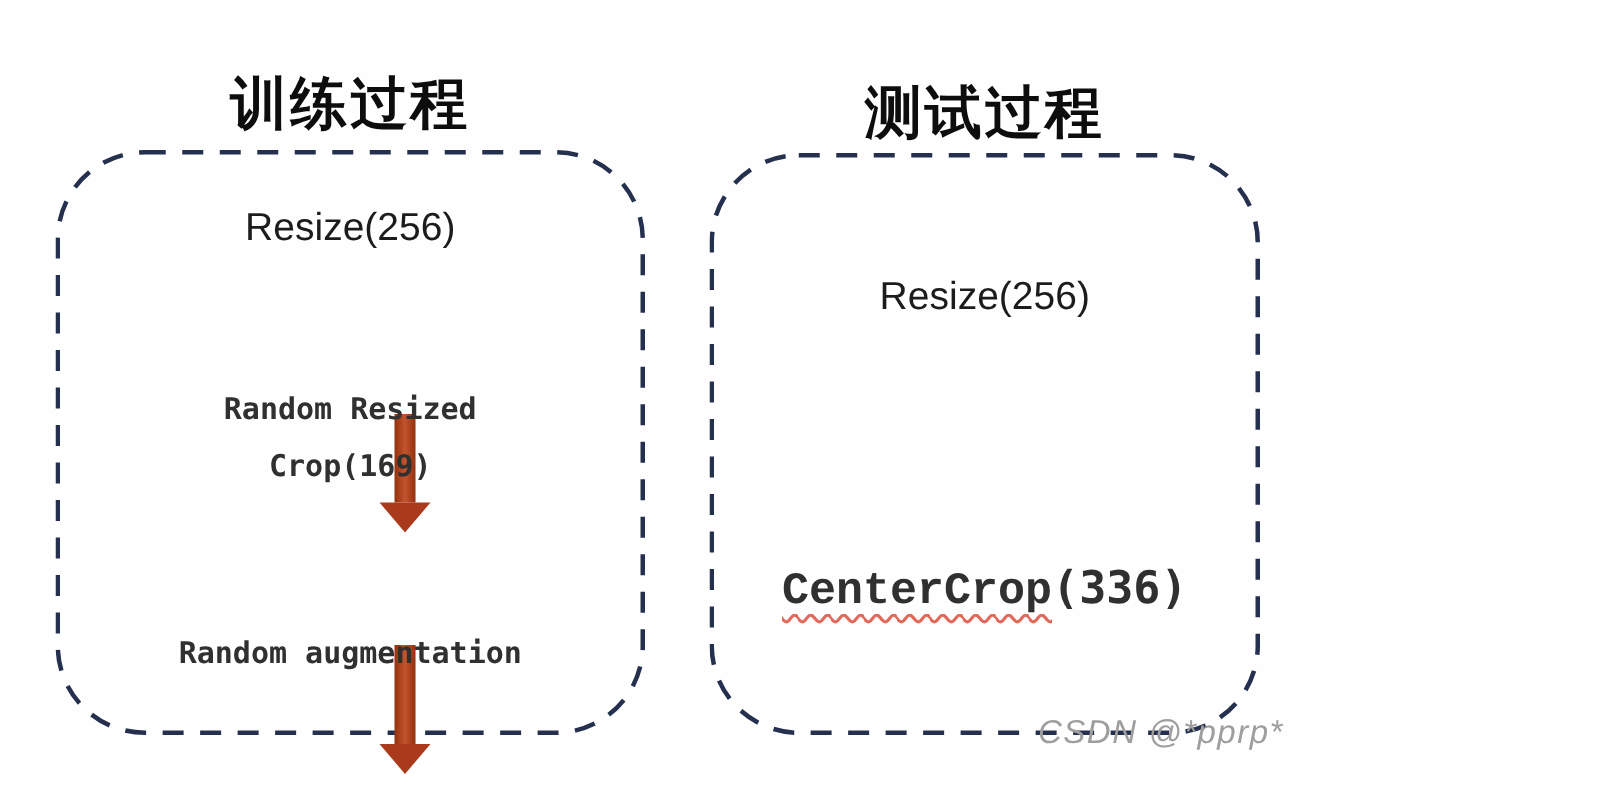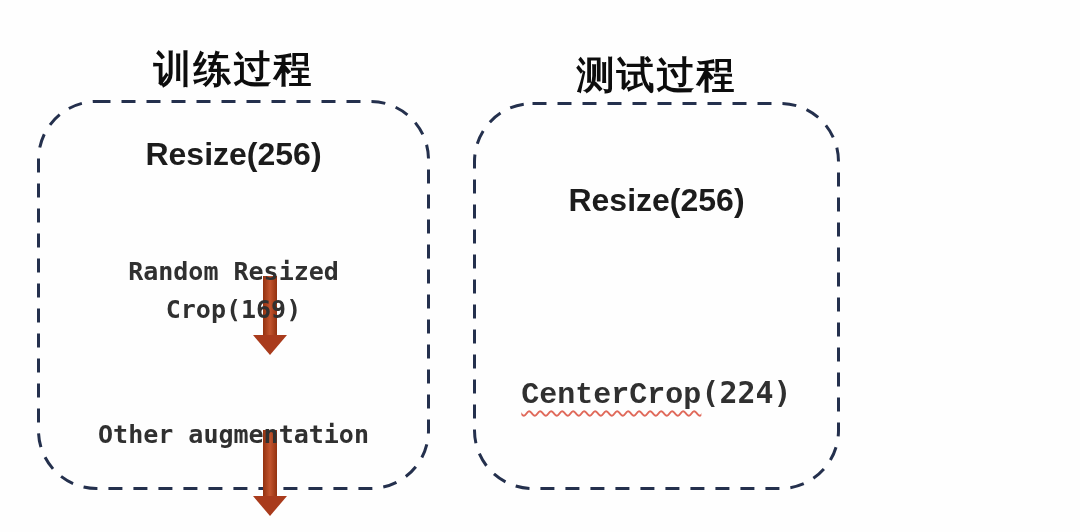--- a/index.html
+++ b/index.html
@@ -43,27 +43,27 @@
     stroke:var(--border-navy);
     stroke-width:3;
     stroke-dasharray:14 11;
   }
   .step{
     position:absolute;
     width:100%;
     text-align:center;
   }
   .step-sans{
-    font-size:32px;
-    font-weight:700;
+    font-size:26px;
+    font-weight:400;
     color:var(--label-dark);
     font-family:"Liberation Sans","DejaVu Sans",sans-serif;
   }
   .step-mono{
-    font-size:25px;
+    font-size:20px;
     font-weight:700;
     color:var(--mono-dark);
     font-family:"DejaVu Sans Mono","Liberation Mono",monospace;
     line-height:38px;
   }
   .step-mono-lg{
     font-size:30px;
   }
   .wavy{
     text-decoration:underline;
@@ -126,29 +126,30 @@
     <div class="step step-mono" style="top:153px;">
       <div>Random Resized</div>
       <div>Crop(169)</div>
     </div>
 
     <div class="arrow arrow-train-2">
       <div class="shaft"></div>
       <div class="head"></div>
     </div>
 
-    <div class="step step-mono" style="top:316px;">Other augmentation</div>
+    <div class="step step-mono" style="top:316px;">Random augmentation</div>
   </div>
 
   <div class="box box-test">
     <svg class="box-border" width="367" height="388" viewBox="0 0 367 388">
       <rect x="1.5" y="1.5" width="364" height="385" rx="58" ry="58"></rect>
     </svg>
 
     <div class="step step-sans" style="top:80px;">Resize(256)</div>
 
     <div class="step step-mono step-mono-lg" style="top:272px;">
-      <span class="wavy">CenterCrop</span><span>(224)</span>
+      <span class="wavy">CenterCrop</span><span>(336)</span>
     </div>
   </div>
 
+  <div class="watermark">CSDN @*pprp*</div>
 
 </div>
 
 </body></html>

